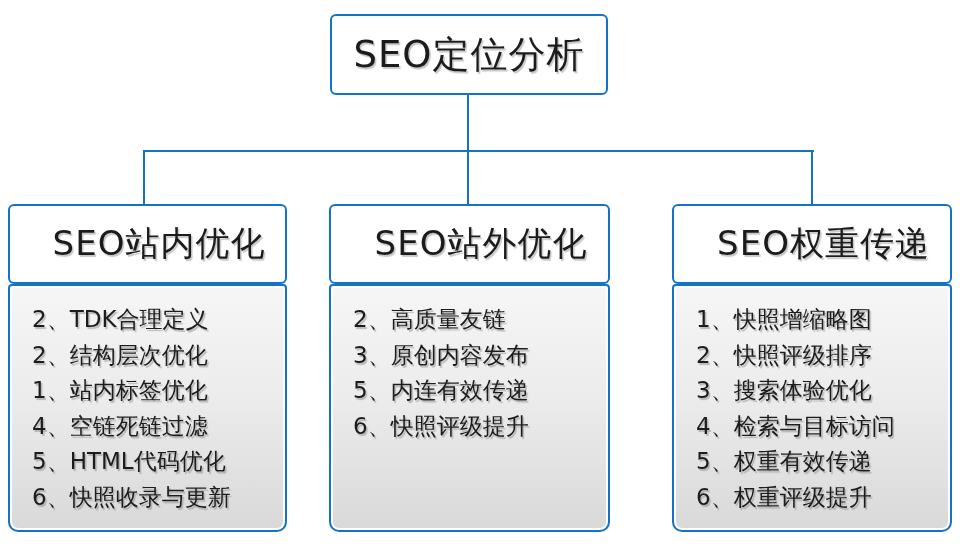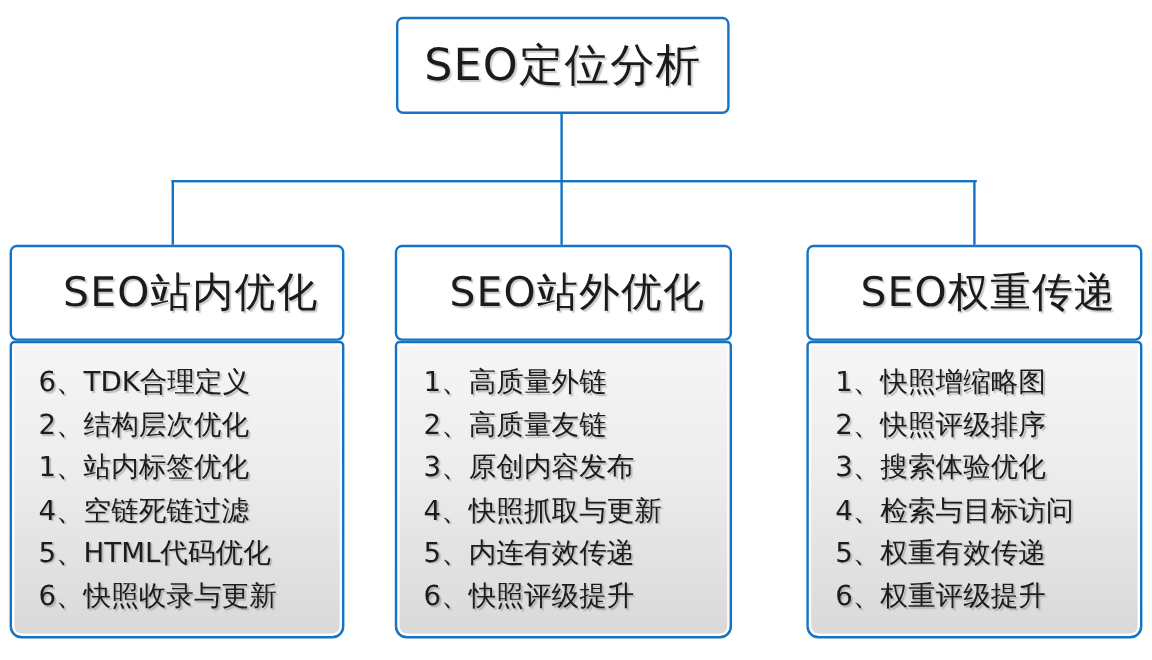--- a/index.html
+++ b/index.html
@@ -68,36 +68,34 @@
   <div class="line v-line" style="left:467px;top:95px;height:55px;"></div>
   <div class="line h-line" style="left:143px;top:150px;width:671px;"></div>
   <div class="line v-line" style="left:143px;top:150px;height:54px;"></div>
   <div class="line v-line" style="left:467px;top:150px;height:54px;"></div>
   <div class="line v-line" style="left:811px;top:150px;height:54px;"></div>
 
   <div class="node branch-header col1-x">
     <span>SEO站内优化</span>
   </div>
   <div class="branch-body col1-x">
-    <div class="li">6、TDK合理定义</div>
+    <div class="li">2、TDK合理定义</div>
     <div class="li">2、结构层次优化</div>
     <div class="li">1、站内标签优化</div>
     <div class="li">4、空链死链过滤</div>
     <div class="li">5、HTML代码优化</div>
     <div class="li">6、快照收录与更新</div>
   </div>
 
   <div class="node branch-header col2-x">
     <span>SEO站外优化</span>
   </div>
   <div class="branch-body col2-x">
-    <div class="li">1、高质量外链</div>
     <div class="li">2、高质量友链</div>
     <div class="li">3、原创内容发布</div>
-    <div class="li">4、快照抓取与更新</div>
     <div class="li">5、内连有效传递</div>
     <div class="li">6、快照评级提升</div>
   </div>
 
   <div class="node branch-header col3-x">
     <span>SEO权重传递</span>
   </div>
   <div class="branch-body col3-x">
     <div class="li">1、快照增缩略图</div>
     <div class="li">2、快照评级排序</div>

